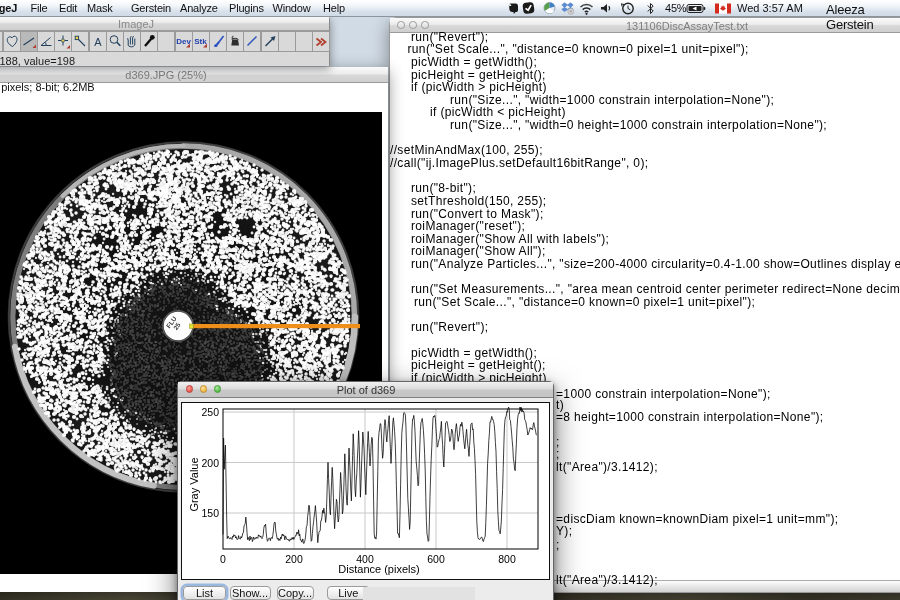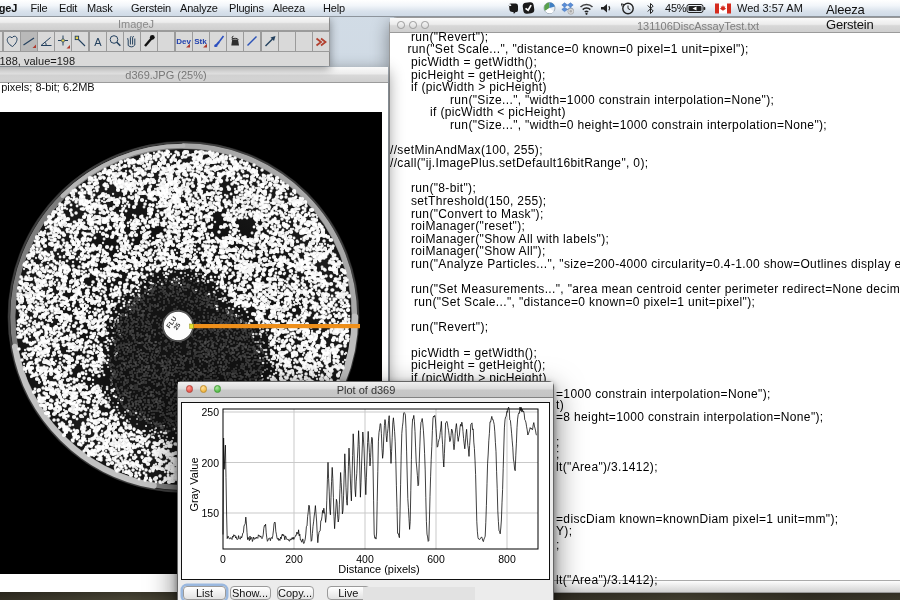--- a/index.html
+++ b/index.html
@@ -51,21 +51,21 @@
 #pcanvas{position:absolute;left:3px;top:20px;width:367px;height:176px;background:#fff;border:1px solid #111}
 .pbtn{position:absolute;top:203.5px;height:14.5px;box-sizing:border-box;border:1px solid #9a9a9a;
   border-radius:4px;background:linear-gradient(180deg,#ffffff,#e2e2e2);
   font-size:11px;color:#111;text-align:center;line-height:12.5px}
 </style></head>
 <body>
 <div class="abs" id="wallstrip"></div>
 
 <div class="win" id="twin">
   <div class="tbar"></div>
-  <div class="ttext" style="left:308px">131106DiscAssayTest.txt</div>
+  <div class="ttext" style="left:297px">131106DiscAssayTest.txt</div>
   <div class="light" style="left:7px;border:1px solid #9a9a9a;background:linear-gradient(180deg,#f6f6f6,#d8d8d8)"></div>
   <div class="light" style="left:19px;border:1px solid #9a9a9a;background:linear-gradient(180deg,#f6f6f6,#d8d8d8)"></div>
   <div class="light" style="left:31px;border:1px solid #9a9a9a;background:linear-gradient(180deg,#f6f6f6,#d8d8d8)"></div>
   <div class="code">
     <div style="padding-left:21px">run("Revert");</div>
     <div style="padding-left:17.5px">run("Set Scale...", "distance=0 known=0 pixel=1 unit=pixel");</div>
     <div style="padding-left:21px">picWidth = getWidth();</div>
     <div style="padding-left:21px">picHeight = getHeight();</div>
     <div style="padding-left:21px">if (picWidth &gt; picHeight)</div>
     <div style="padding-left:60px">run("Size...", "width=1000 constrain interpolation=None");</div>
@@ -307,21 +307,21 @@
 </div>
 
 <div class="abs" id="menubar">
   <span class="mi" style="left:-19.5px;font-weight:bold">ImageJ</span>
   <span class="mi" style="left:30.5px">File</span>
   <span class="mi" style="left:59px">Edit</span>
   <span class="mi" style="left:87px">Mask</span>
   <span class="mi" style="left:131px">Gerstein</span>
   <span class="mi" style="left:180px">Analyze</span>
   <span class="mi" style="left:229px">Plugins</span>
-  <span class="mi" style="left:272.5px">Aleeza</span>
+  <span class="mi" style="left:272.5px">Window</span>
   <span class="mi" style="left:323px">Help</span>
   <svg class="abs" style="left:506.5px;top:1.5px" width="12" height="13" viewBox="0 0 12 13">
       <path d="M2 3 Q2 1.5 4 1.5 L9 1.5 Q11 1.5 11 4 L11 8 Q11 10 9.5 10 L8.5 10 Q8 11.5 6.5 11.5 L6.5 10 Q3 10.5 2.5 8 Z M3 1.5 L1.5 4 L4.5 4 Z" fill="#1a1a1a"></path>
     </svg>
     <svg class="abs" style="left:521.8px;top:1.5px" width="13" height="13" viewBox="0 0 13 13">
       <g transform="rotate(-8 6.5 6)">
         <rect x="1" y="0.5" width="11" height="11" rx="3.5" fill="#1a1a1a"></rect>
         <path d="M3.5 6 L5.8 8.2 L9.5 3.5" fill="none" stroke="#fff" stroke-width="1.7"></path>
       </g>
     </svg>

